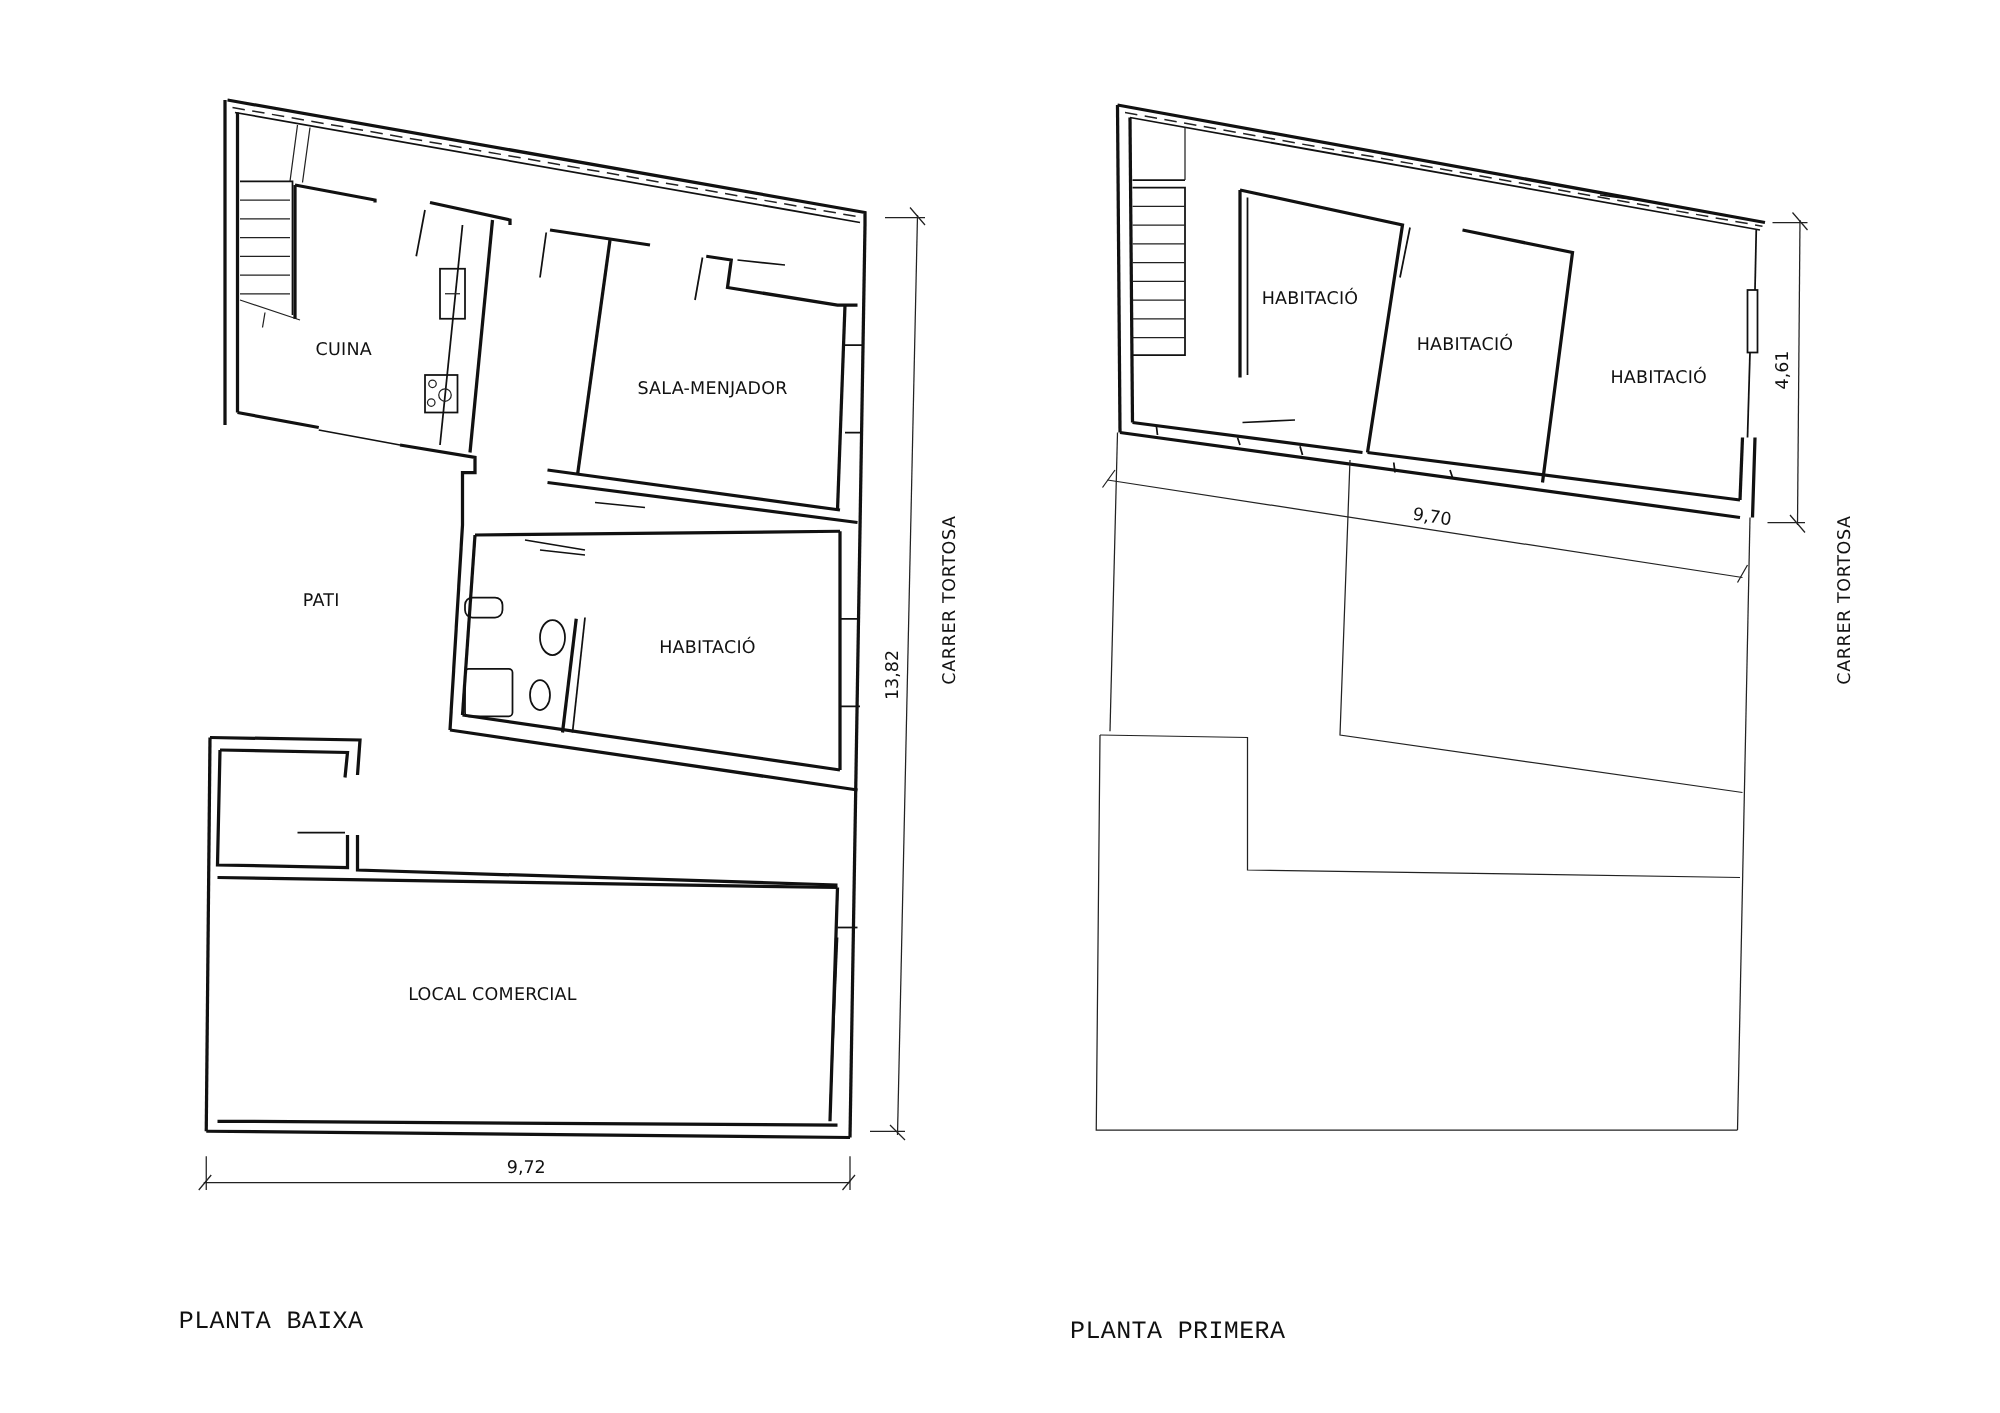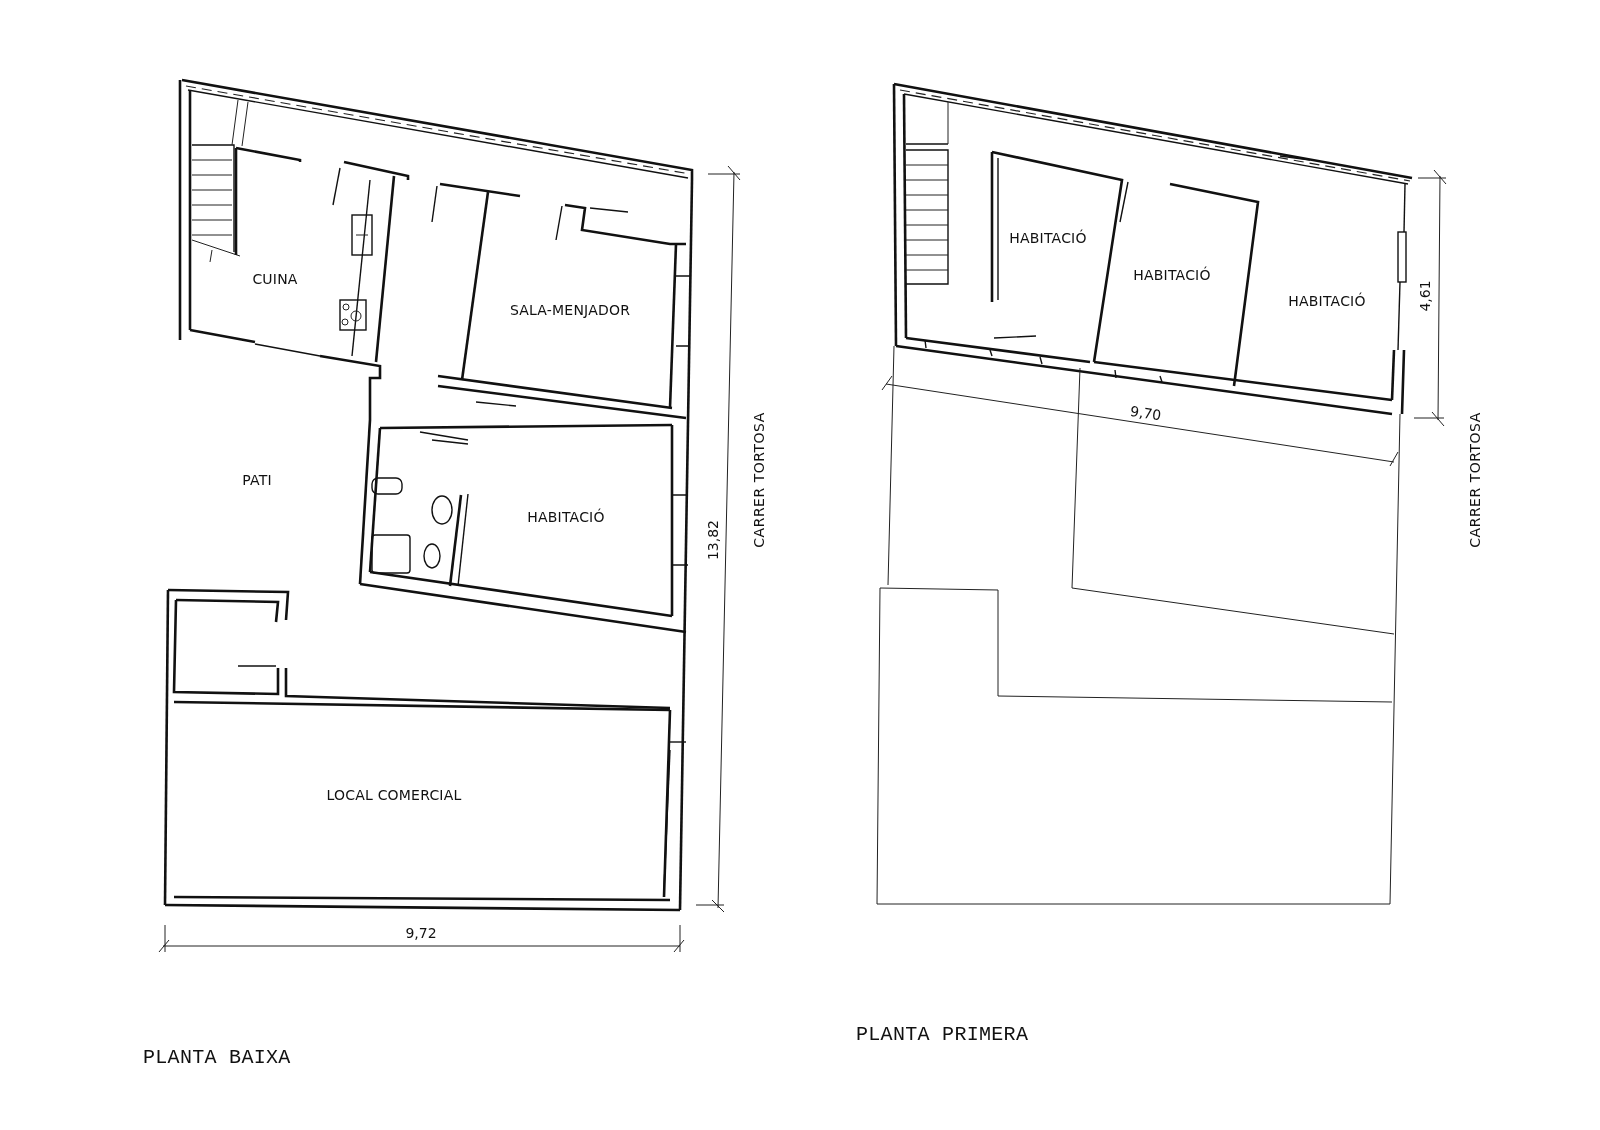--- a/index.html
+++ b/index.html
@@ -187,13 +187,13 @@
       <path class="hair" d="M1440,176 L1438,420"></path>
       <path class="hair" d="M1418,178 L1446,178 M1414,418 L1444,418"></path>
       <path class="hair" d="M1434,170 L1446,184 M1432,412 L1444,426"></path>
       <text class="dim-label" transform="translate(1430,296) rotate(-90)" text-anchor="middle">4,61</text>
     </g>
     <text class="street-label" transform="translate(1480,480) rotate(-90)" text-anchor="middle">CARRER TORTOSA</text>
   </g>
 </svg>
 
 <div class="plan-title" style="left:143px; top:1006px;">PLANTA BAIXA</div>
-<div class="plan-title" style="left:856px; top:983px;">PLANTA PRIMERA</div>
+<div class="plan-title" style="left:856px; top:1014px;">PLANTA PRIMERA</div>
 
 </body></html>

